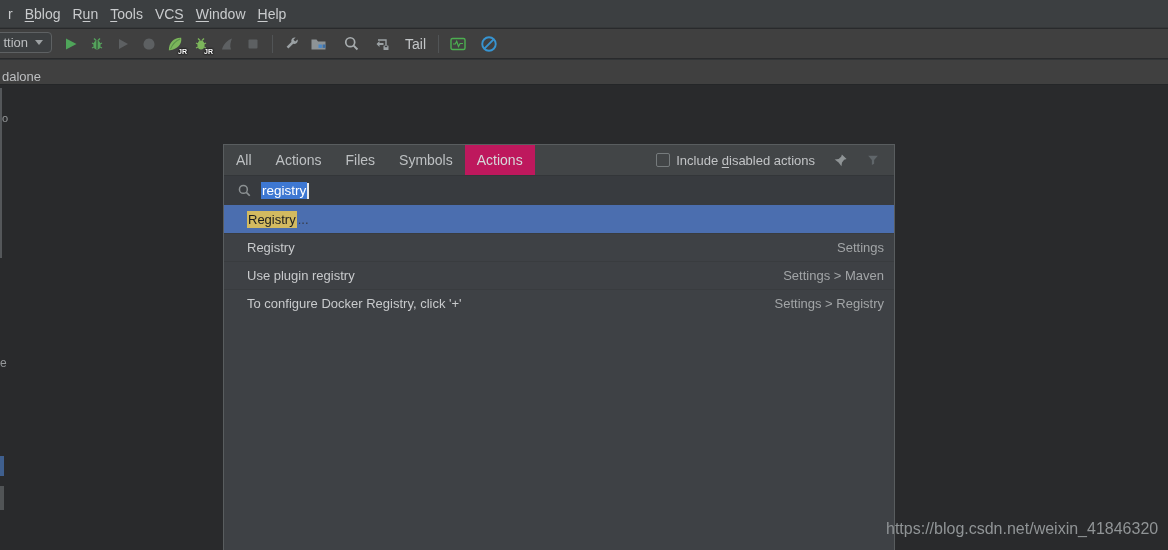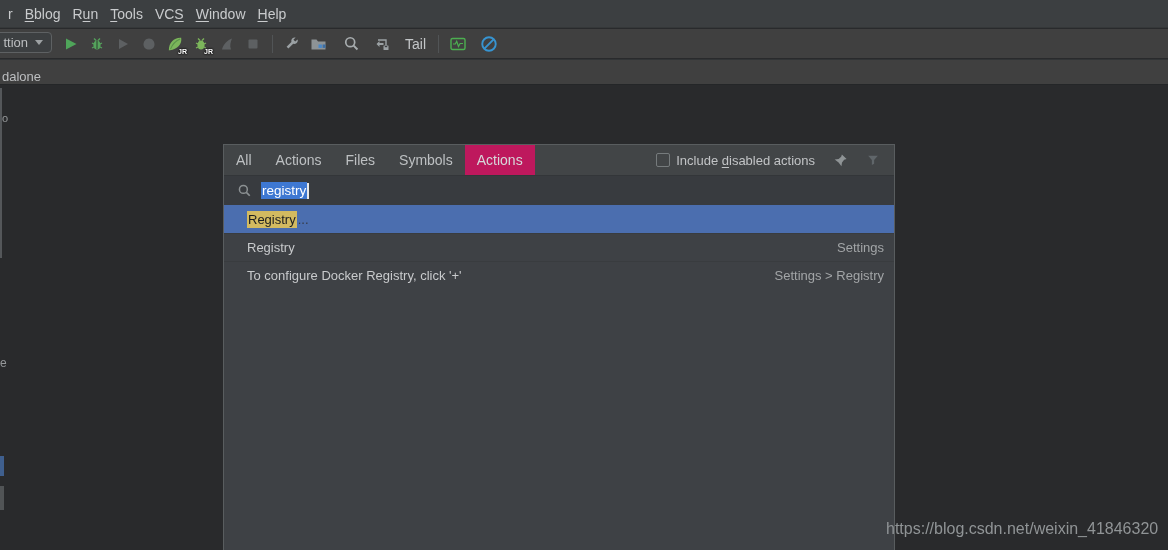--- a/index.html
+++ b/index.html
@@ -236,19 +236,23 @@
   </div>
 
   <div class="result-row selected">
     <span class="hl">Registry</span>
       <span class="suffix">...</span>
   </div>
   <div class="result-row r2">
     <span class="title">Registry</span>
     <span class="loc">Settings</span>
   </div>
+  <div class="result-row r3">
+    <span class="title">Use plugin registry</span>
+    <span class="loc">Settings &gt; Maven</span>
+  </div>
   <div class="result-row r4">
     <span class="title">To configure Docker Registry, click '+'</span>
     <span class="loc">Settings &gt; Registry</span>
   </div>
 </div>
 
 <div class="watermark">https://blog.csdn.net/weixin_41846320</div>
 
 </body></html>

